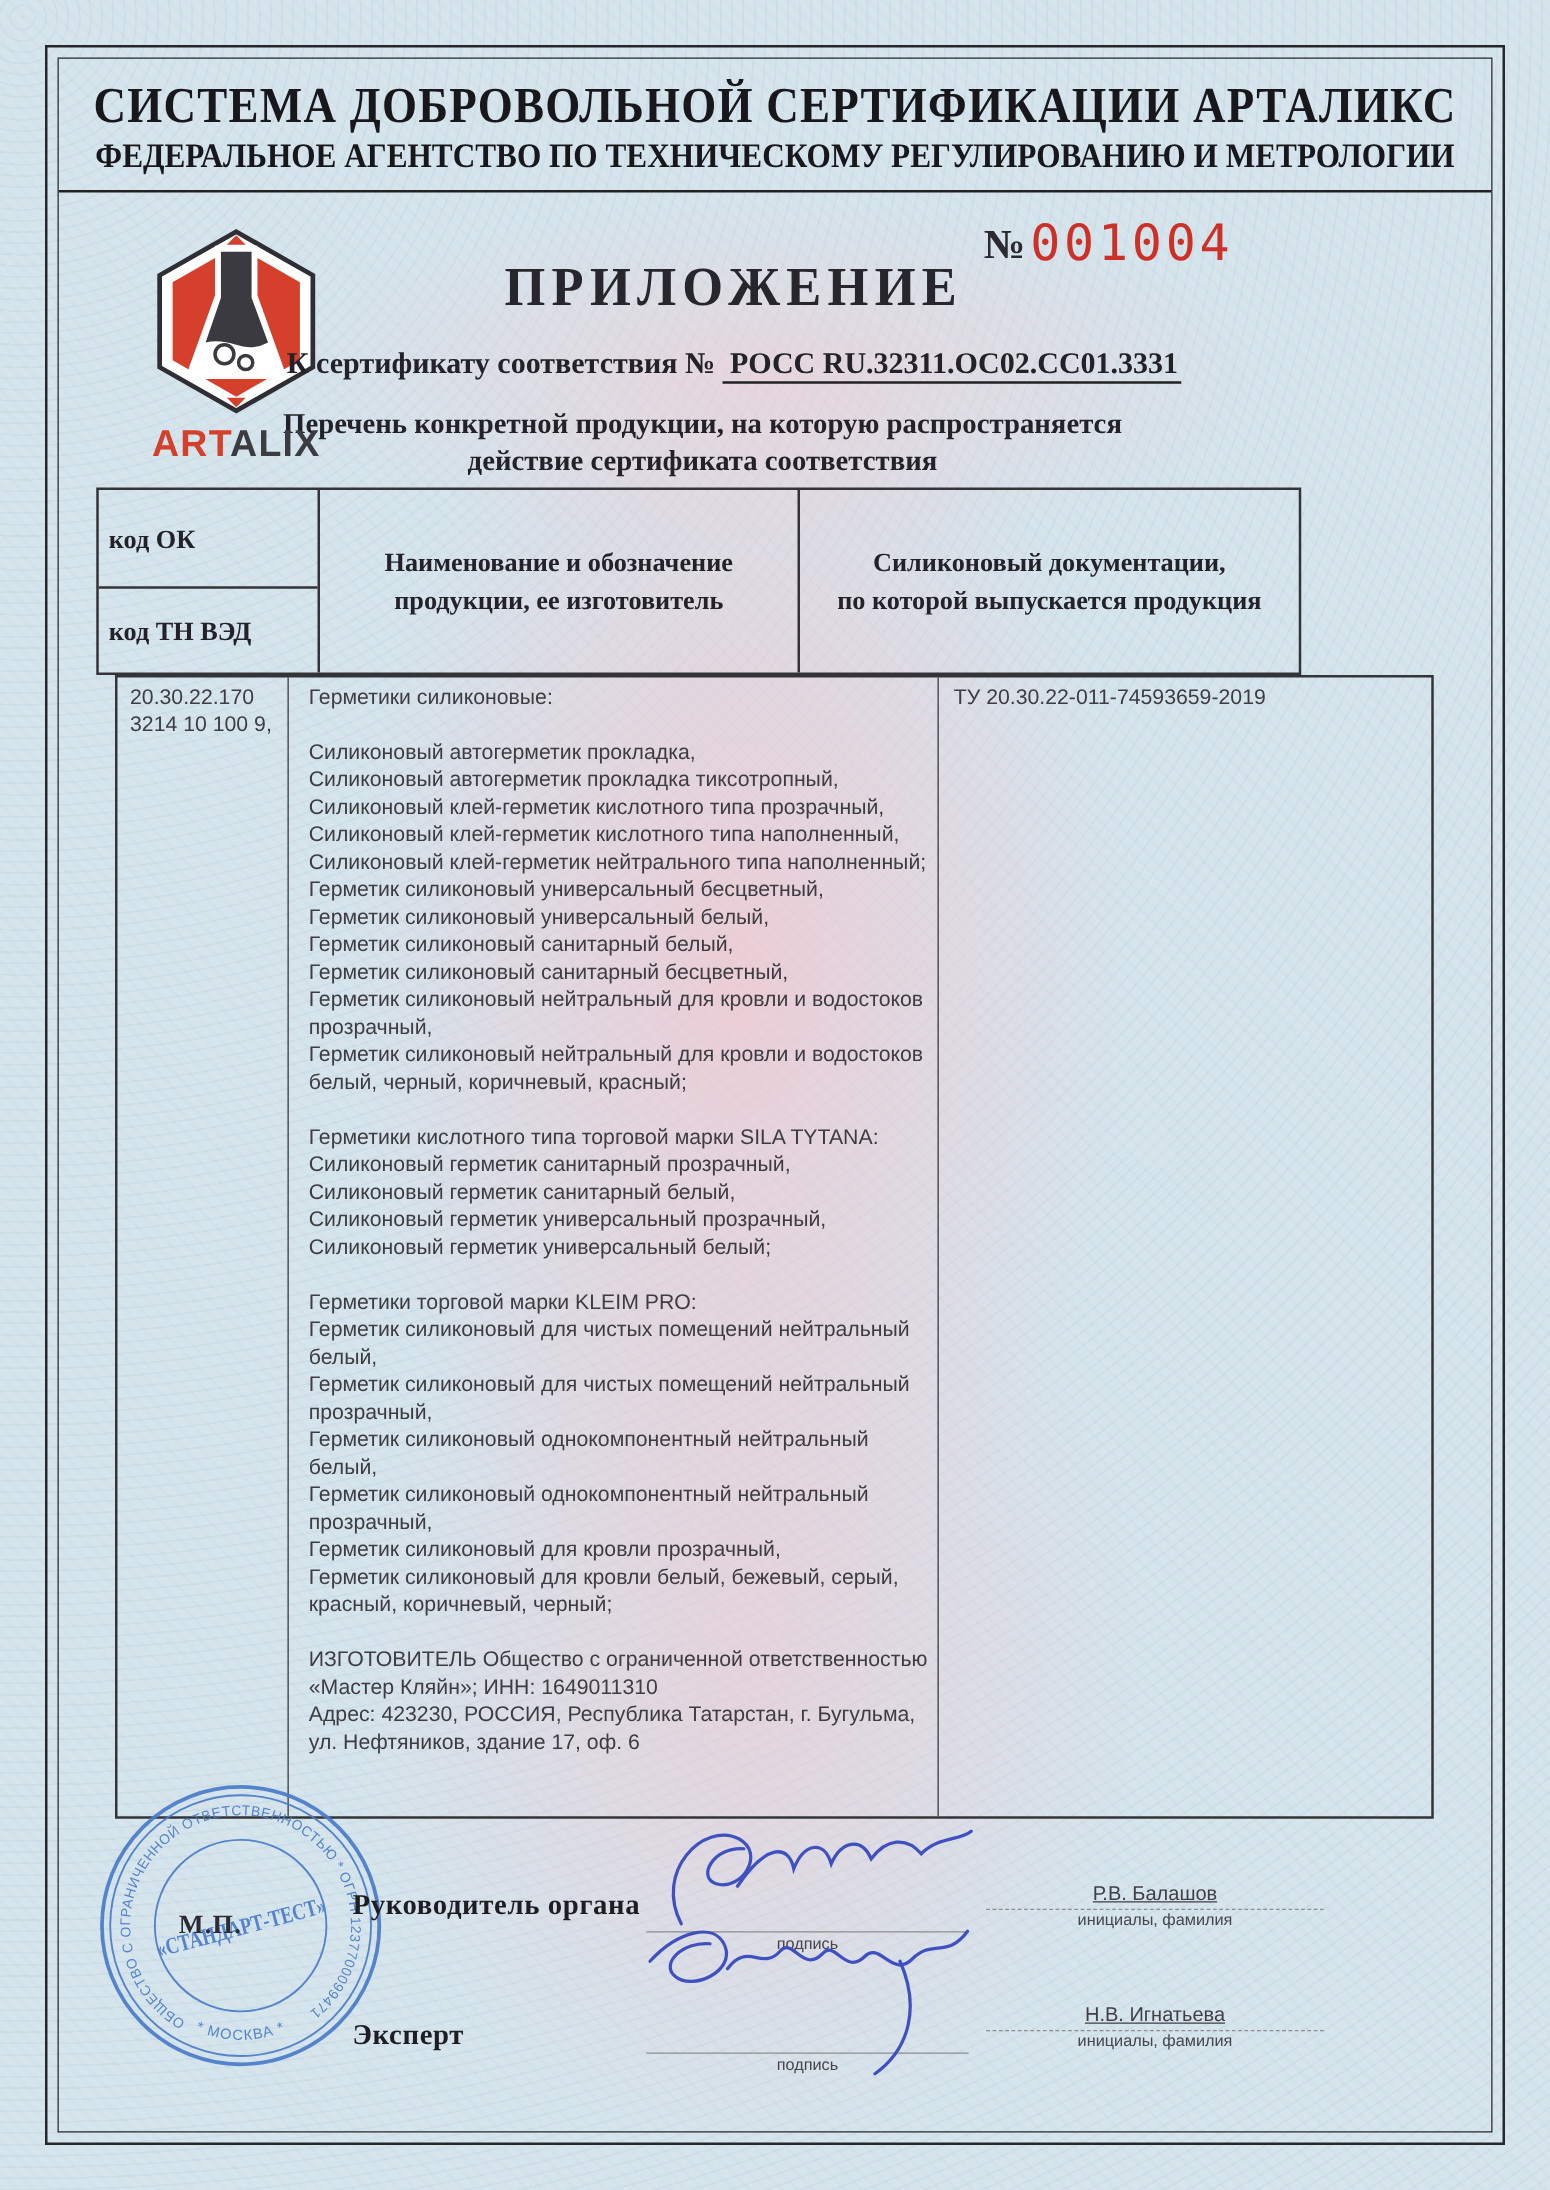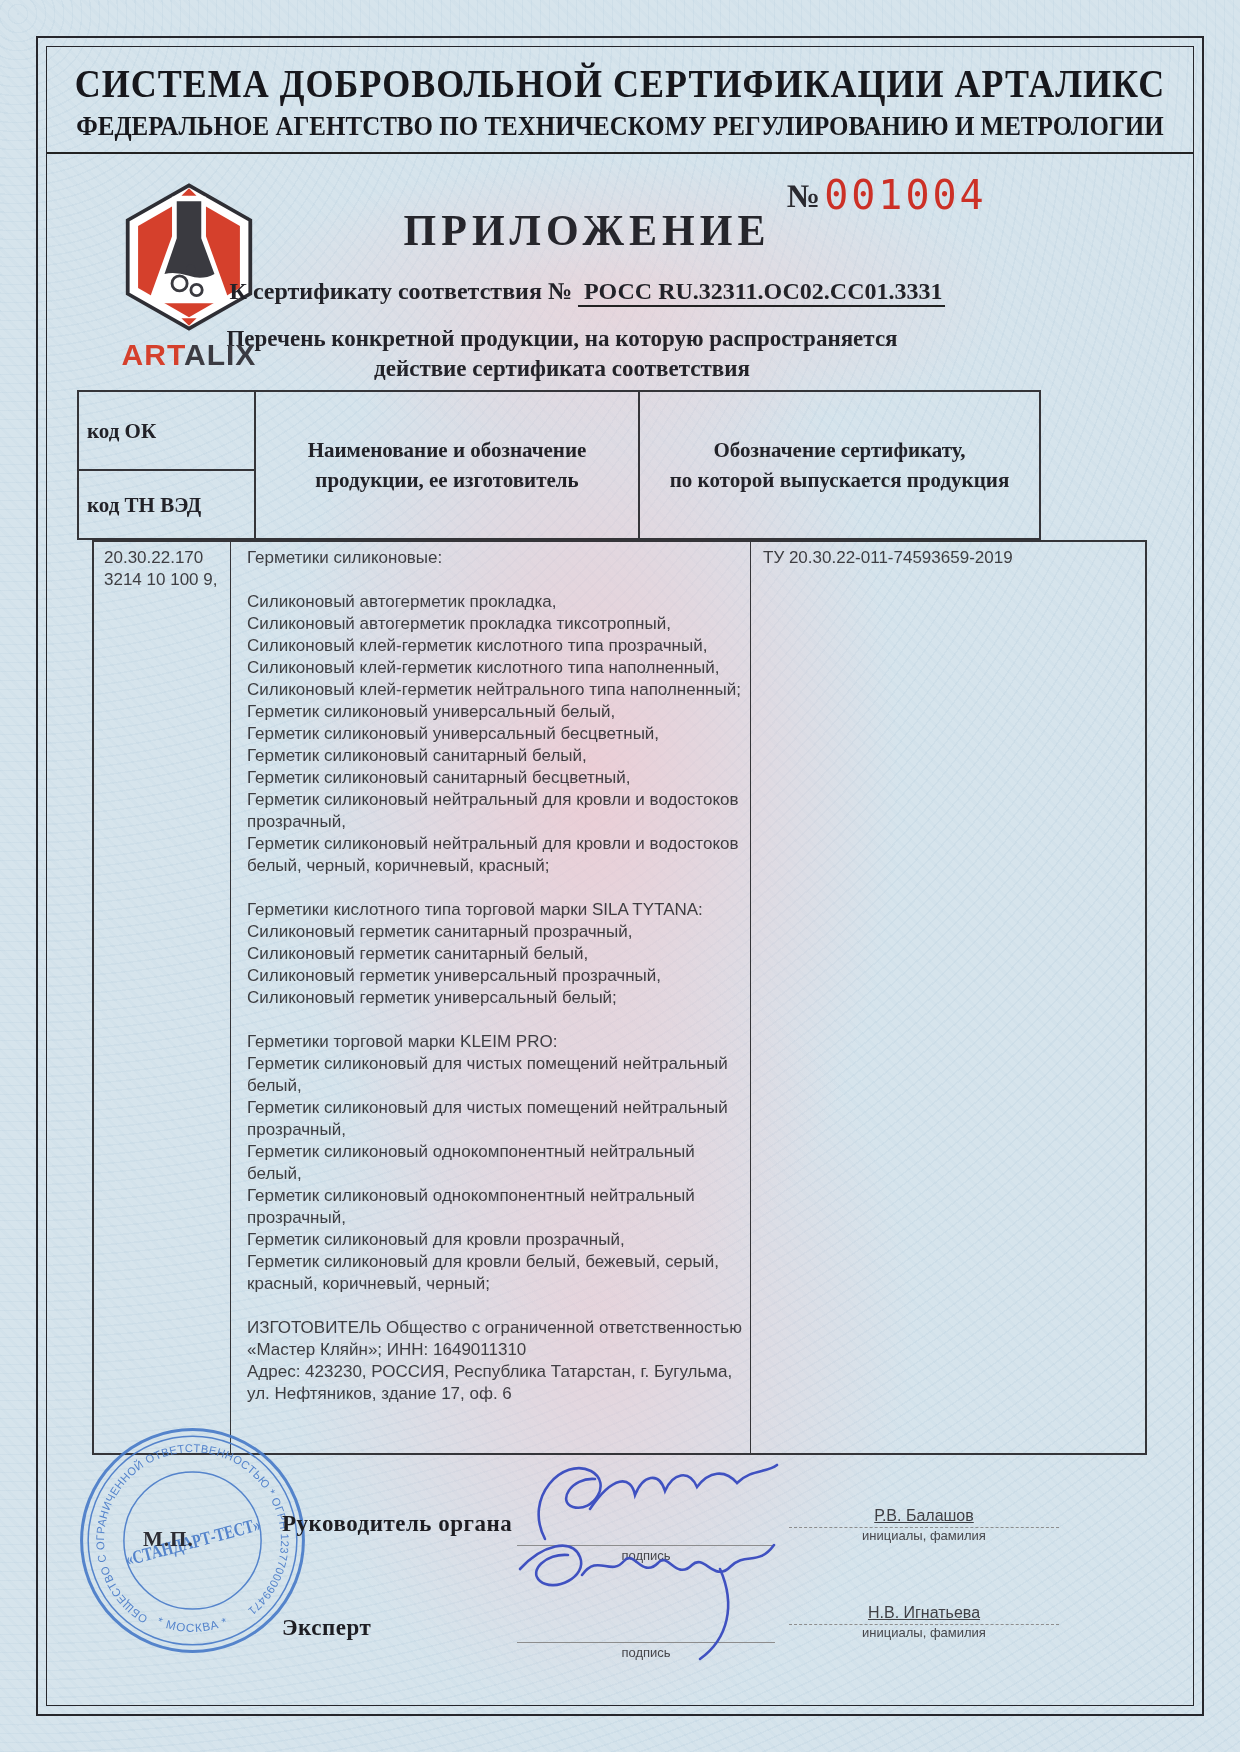--- a/index.html
+++ b/index.html
@@ -128,40 +128,40 @@
             </div>
           <div class="th-c1b">
               <span class="cell-txt">код ТН ВЭД</span>
             </div>
         </div>
         <div class="th-col2">
           <span class="cell-txt">Наименование и обозначение</span>
           <span class="cell-txt">продукции, ее изготовитель</span>
         </div>
         <div class="th-col3">
-          <span class="cell-txt">Обозначение сертификату,</span>
+          <span class="cell-txt">Силиконовый документации,</span>
           <span class="cell-txt">по которой выпускается продукция</span>
         </div>
       </div>
 
       <div class="tbody">
         <div class="tb-col1">
             <div class="pline">20.30.22.170</div>
             <div class="pline">3214 10 100 9,</div>
           </div>
         <div class="tb-col2">
             <div class="pline">Герметики силиконовые:</div>
             <div class="pline">&nbsp;</div>
             <div class="pline">Силиконовый автогерметик прокладка,</div>
             <div class="pline">Силиконовый автогерметик прокладка тиксотропный,</div>
             <div class="pline">Силиконовый клей-герметик кислотного типа прозрачный,</div>
             <div class="pline">Силиконовый клей-герметик кислотного типа наполненный,</div>
             <div class="pline">Силиконовый клей-герметик нейтрального типа наполненный;</div>
+            <div class="pline">Герметик силиконовый универсальный бесцветный,</div>
             <div class="pline">Герметик силиконовый универсальный белый,</div>
-            <div class="pline">Герметик силиконовый универсальный бесцветный,</div>
             <div class="pline">Герметик силиконовый санитарный белый,</div>
             <div class="pline">Герметик силиконовый санитарный бесцветный,</div>
             <div class="pline">Герметик силиконовый нейтральный для кровли и водостоков прозрачный,</div>
             <div class="pline">Герметик силиконовый нейтральный для кровли и водостоков белый, черный, коричневый, красный;</div>
             <div class="pline">&nbsp;</div>
             <div class="pline">Герметики кислотного типа торговой марки SILA TYTANA:</div>
             <div class="pline">Силиконовый герметик санитарный прозрачный,</div>
             <div class="pline">Силиконовый герметик санитарный белый,</div>
             <div class="pline">Силиконовый герметик универсальный прозрачный,</div>
             <div class="pline">Силиконовый герметик универсальный белый;</div>

